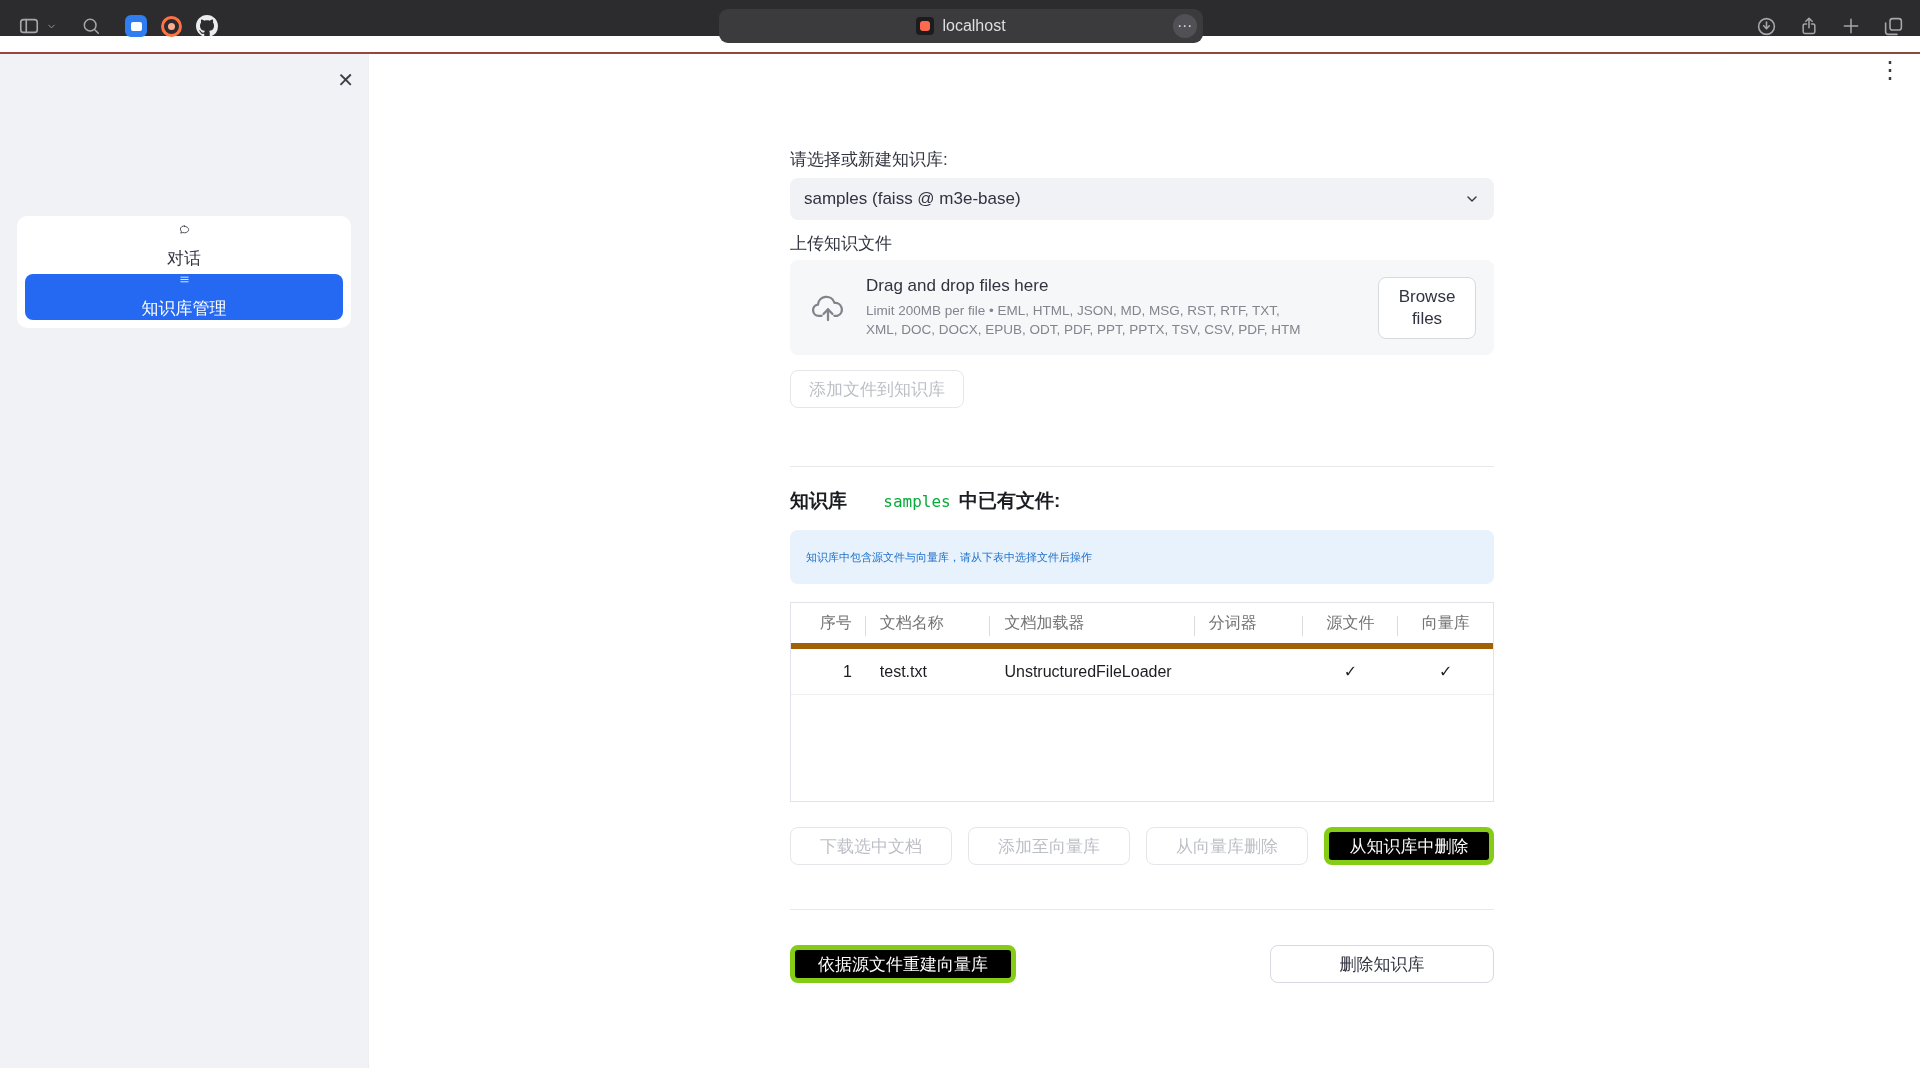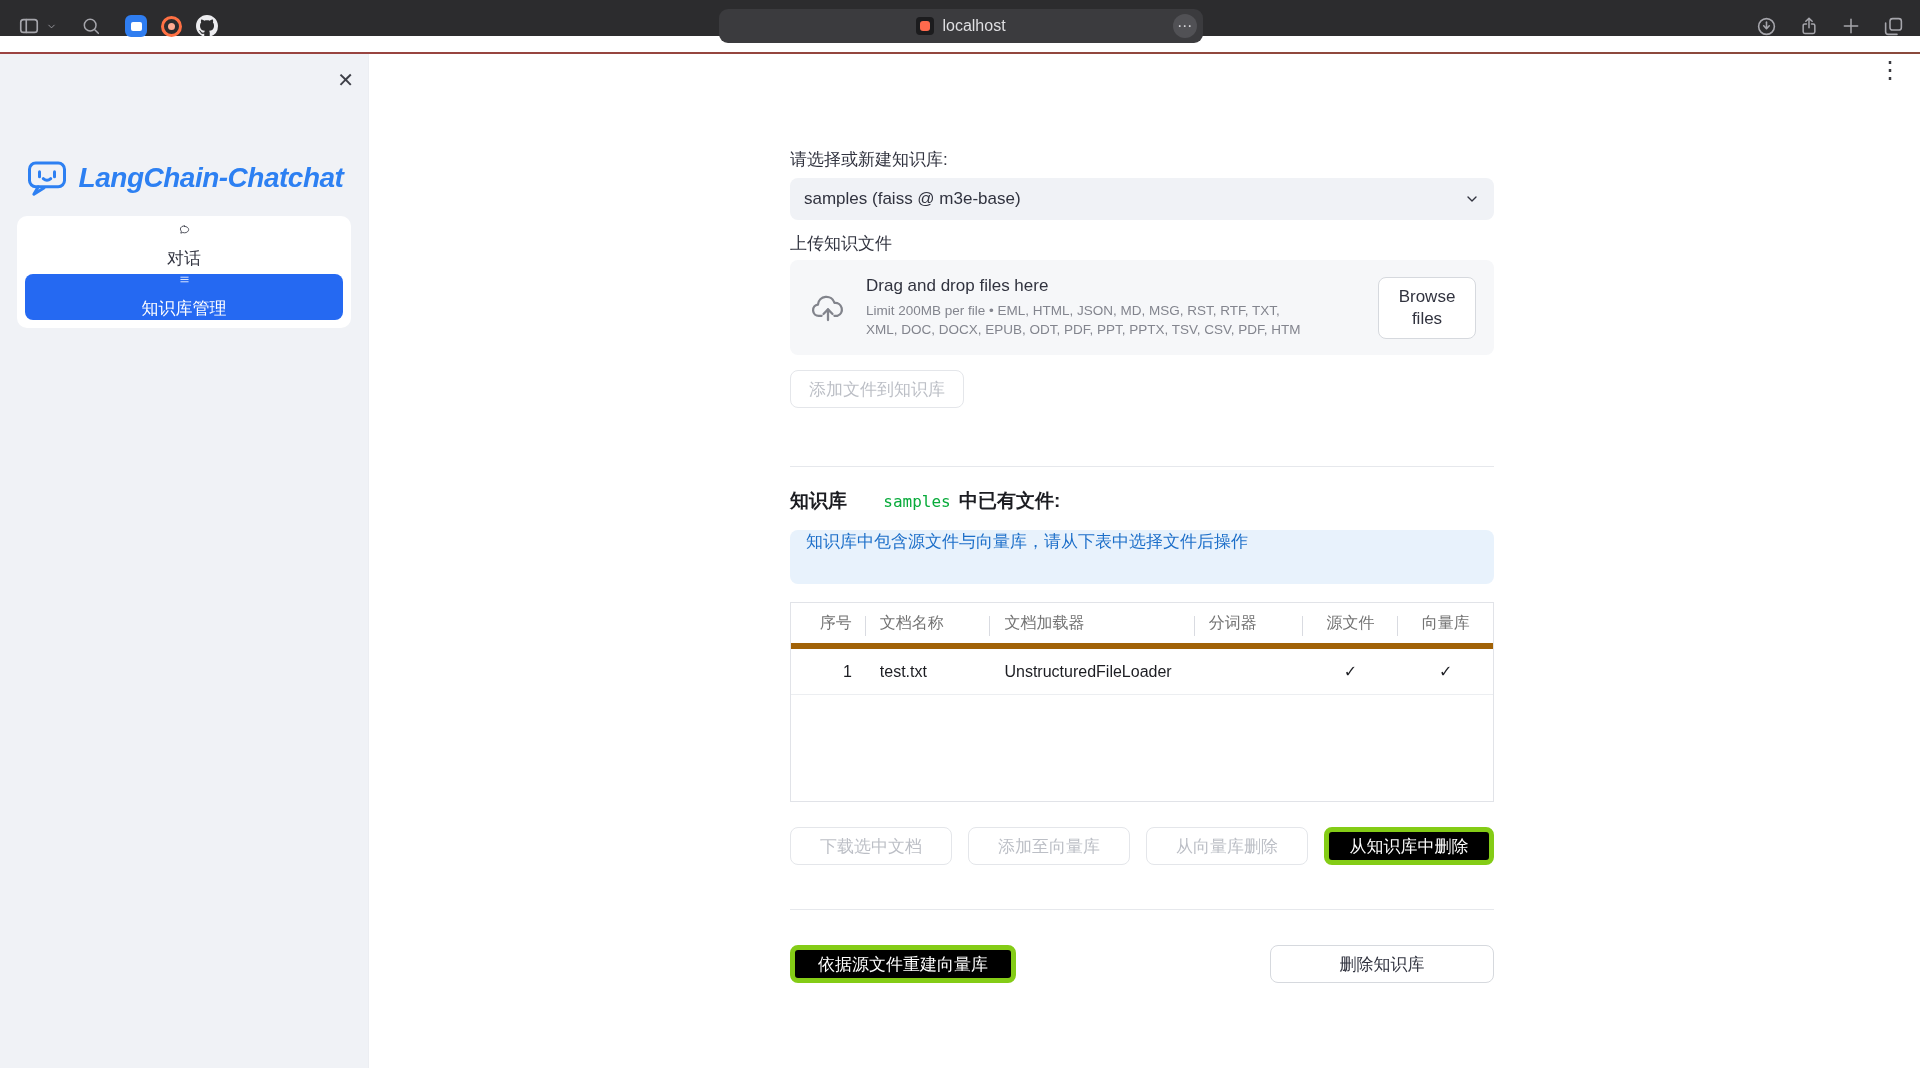--- a/index.html
+++ b/index.html
@@ -69,21 +69,21 @@
   .add-btn { position:absolute; top:370px; left:0; }
 
   .divider { position:absolute; left:0; right:0; height:1px; background:#e6e8ec; }
   .div1 { top:466px; } .div2 { top:909px; }
 
   .kb-line { position:absolute; top:488px; left:0; font-size:19px; font-weight:bold; color:#1c1d22; }
   .kb-line code { font-family:"DejaVu Sans Mono","Liberation Mono",monospace; font-weight:normal;
     font-size:16px; color:#09ab3b; padding:0 3px;margin-left:28px; }
 
   .infobox { position:absolute; top:530px; left:0; right:0; height:54px; background:#e8f2fc; border-radius:8px;
-    display:flex; align-items:flex-start; padding:0 16px; font-size:17px; color:#1d6fc9; }
+    display:flex; align-items:center; padding:0 16px; font-size:11px; color:#1d6fc9; }
 
   .table { position:absolute; top:602px; left:0; right:0; height:200px; border:1px solid #e1e3e8; background:#fff; }
   .thead, .trow { display:flex; height:46px; align-items:stretch; }
   .thead { border-bottom:6px solid #a16207; font-size:16px; color:#737373;text-align:center; }
   .trow { border-bottom:1px solid #eceef1; font-size:16px; color:#1c1d22; }
   .cell { display:flex; align-items:center; padding:0 14px; position:relative; }
   .thead .cell:not(:last-child)::after { content:""; position:absolute; right:0; top:13px; height:20px; width:1px; background:#d9dbe1; }
   .c1 { width:75px; justify-content:flex-end; }
   .c2 { width:125px; }
   .c3 { width:205px; }
@@ -154,30 +154,20 @@
       <rect x="8" y="3" width="13" height="13" rx="3"></rect>
         <path d="M16 21H6a3 3 0 0 1-3-3V8"></path>
     </svg>
   </div>
 </div>
 <div class="deco-line"></div>
 
 <div class="sidebar">
   <span class="close-x">✕</span>
 
-  <div class="logo-row">
-    <svg width="44" height="40" viewBox="0 0 34 32" fill="none" stroke="#2d80f2" stroke-width="2.4" stroke-linecap="round" stroke-linejoin="round">
-      <rect x="3" y="4" width="28" height="19" rx="5"></rect>
-      <path d="M10 23l-3.5 6 8-5"></path>
-      <line x1="11" y1="11" x2="11" y2="15"></line>
-      <line x1="23" y1="11" x2="23" y2="15"></line>
-      <path d="M14 16.5c1.8 1.6 4.2 1.6 6 0"></path>
-    </svg>
-    <span class="logo-text">LangChain-Chatchat</span>
-  </div>
 
   <div class="nav">
     <div class="nav-item">
       <svg width="19" height="19" viewBox="0 0 24 24" class="nav-ic">
         <path d="M12 4c-4.97 0-9 3.13-9 7 0 1.74.82 3.33 2.18 4.56L4 20l4.21-1.4c1.16.39 2.44.6 3.79.6 4.97 0 9-3.13 9-7s-4.03-7-9-7z"></path>
       </svg>
       <span>对话</span>
     </div>
     <div class="nav-item active">
       <svg width="19" height="19" viewBox="0 0 24 24" class="nav-ic">

